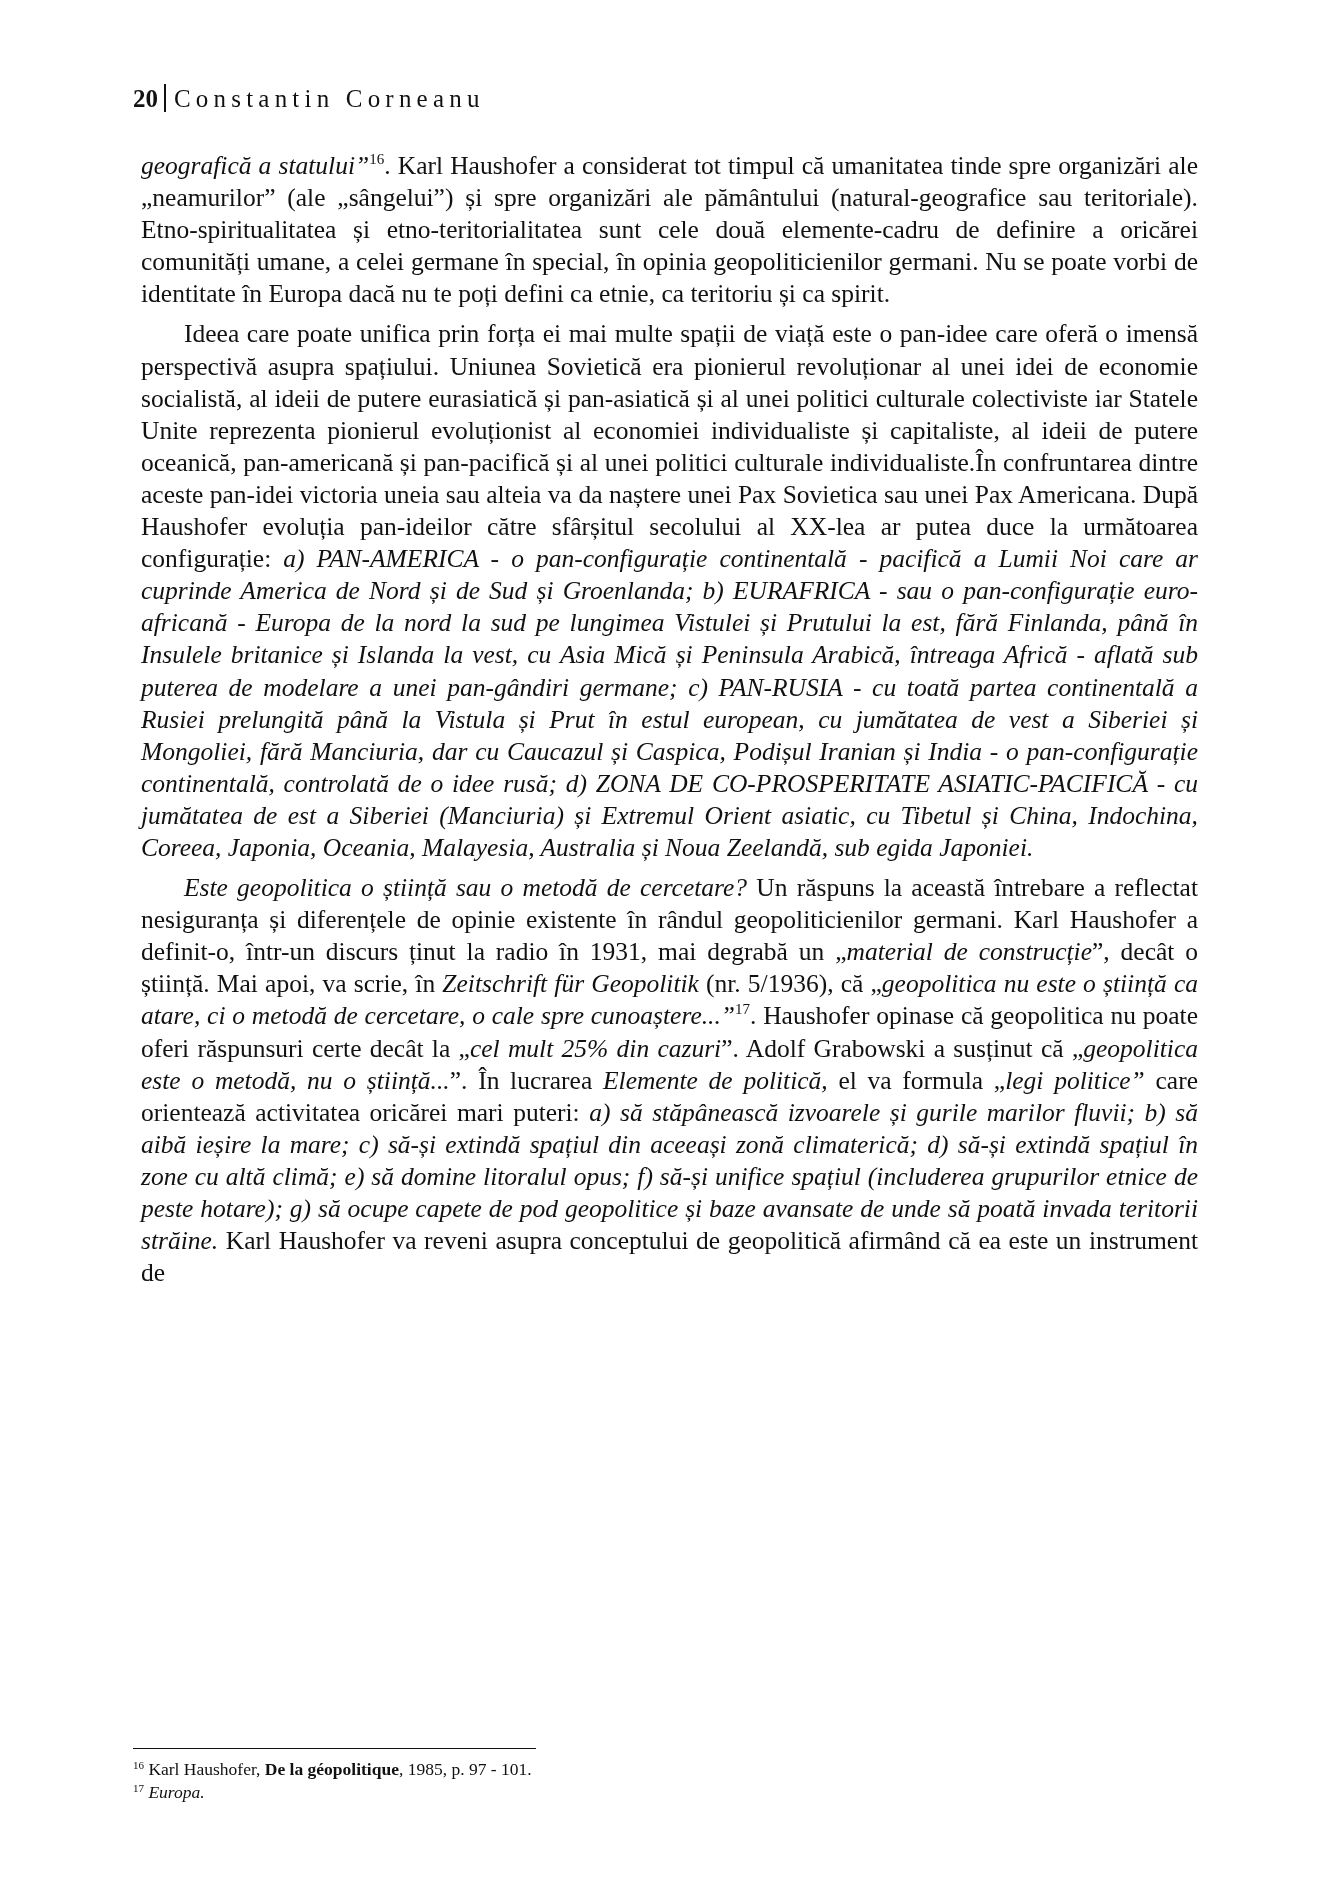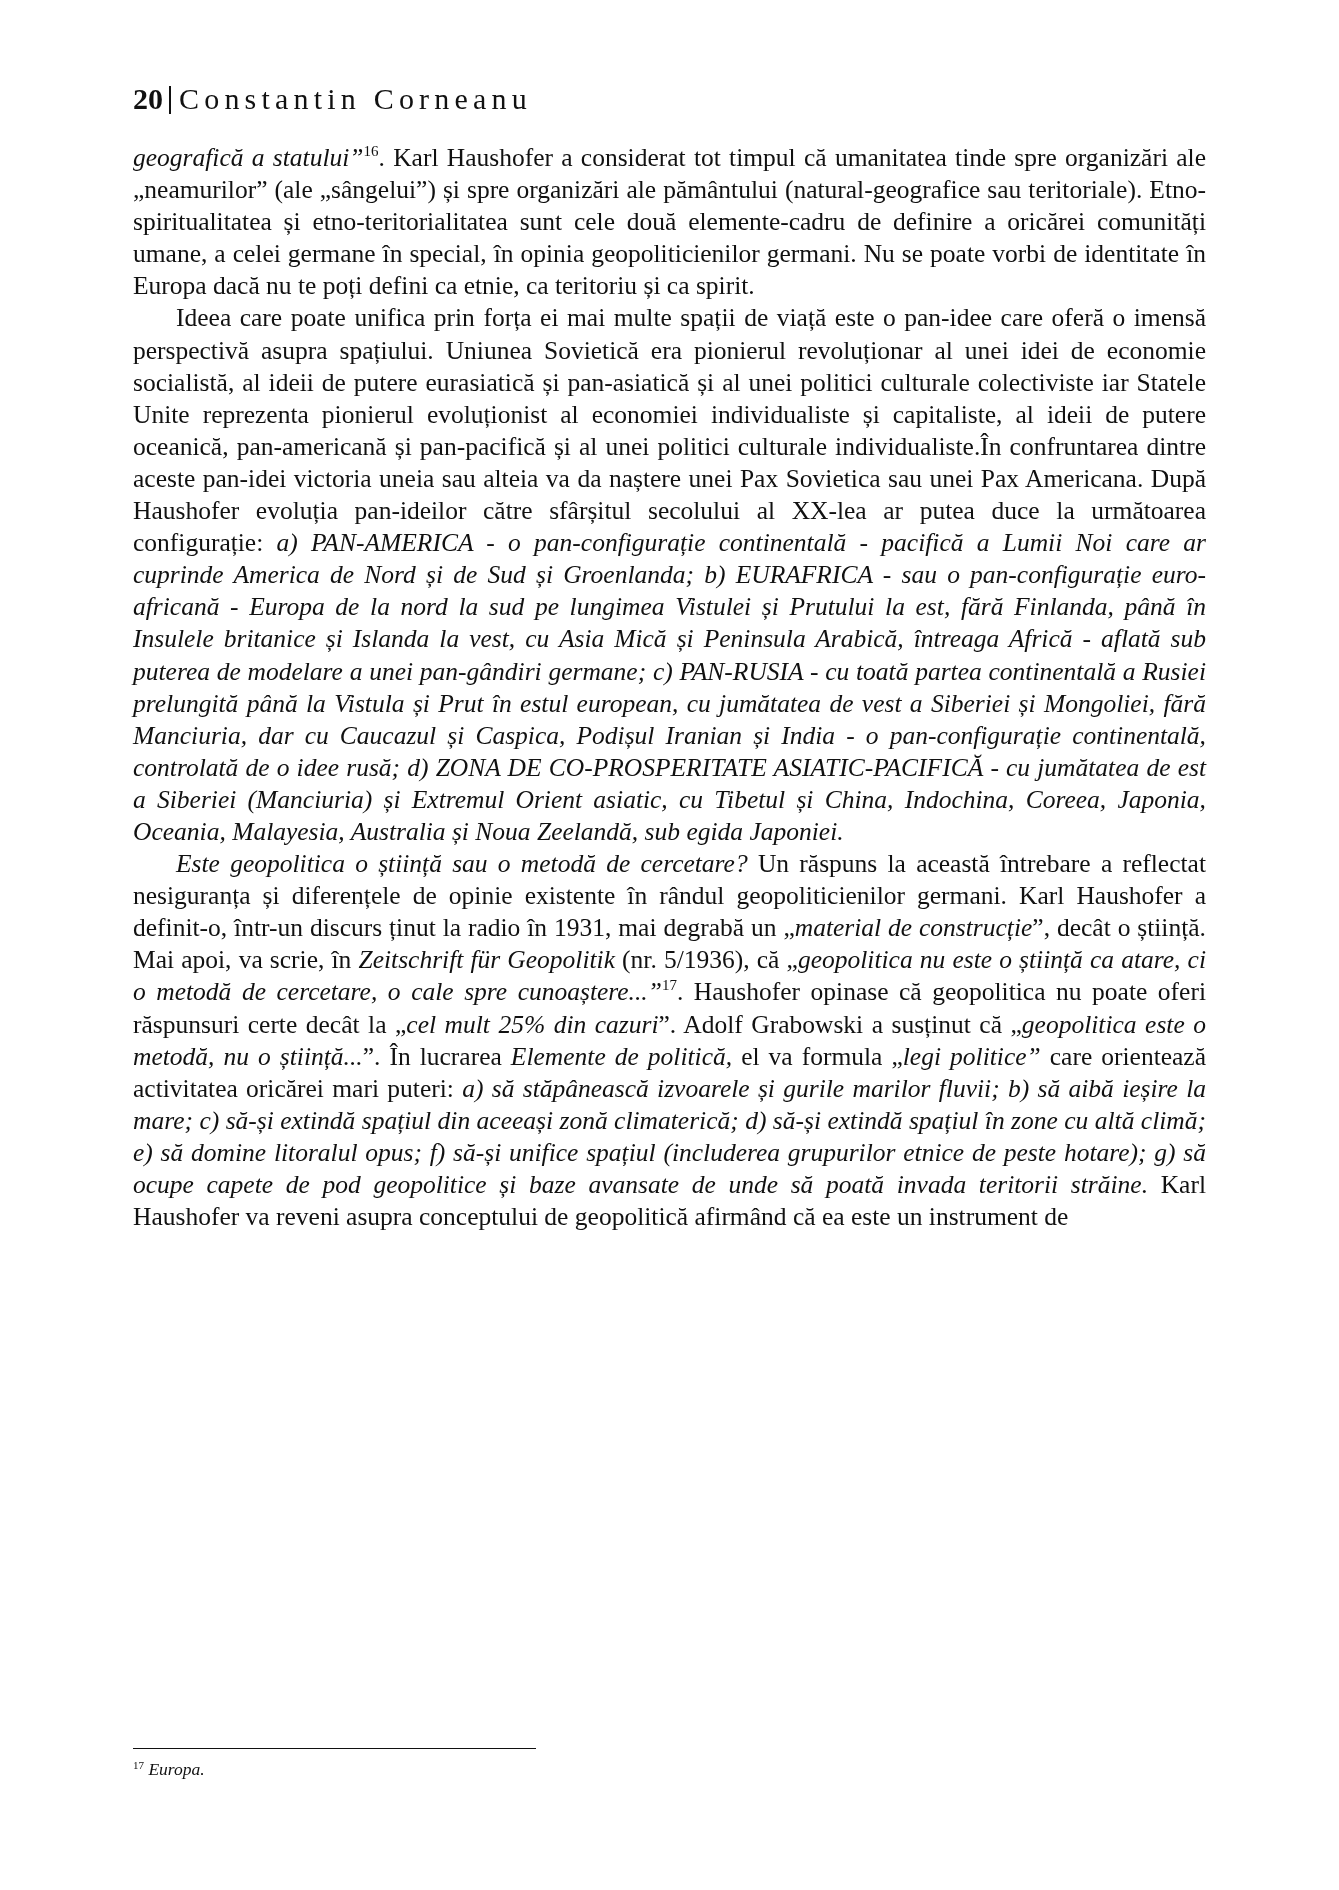--- a/index.html
+++ b/index.html
@@ -3,30 +3,30 @@
 <meta charset="utf-8">
 <style>
   html, body { margin: 0; padding: 0; background: #ffffff; }
   body {
     width: 1339px; height: 1890px; position: relative; overflow: hidden;
     font-family: "Liberation Serif", "DejaVu Serif", serif;
     color: #111111;
   }
   .header {
     position: absolute; left: 133px; top: 84px;
-    font-size: 30px; line-height: 30px; white-space: nowrap;
+    font-size: 25px; line-height: 30px; white-space: nowrap;
   }
   .header .pnum { font-weight: bold; }
   .header .sep { display: inline-block; width: 2px; height: 28px; background: #111; vertical-align: -5px; margin: 0 8px 0 6px; }
   .header .author { letter-spacing: 5.2px; }
   .body {
     position: absolute; left: 133px; top: 142px; width: 1073px;
     font-size: 25.5px; line-height: 32.1px; text-align: justify;
   }
-  .body p { margin: 0; }
+  .body p { margin: 8px; }
   .body p.indent { text-indent: 43px; }
   sup { font-size: 15px; line-height: 0; vertical-align: 10px; }
   .fn-rule { position: absolute; left: 133px; top: 1748px; width: 403px; height: 1px; background: #111; }
   .footnotes {
     position: absolute; left: 133px; top: 1758px; width: 1073px;
     font-size: 17.5px; line-height: 23px;
   }
   .footnotes div { margin: 0; }
   .footnotes sup { font-size: 11px; vertical-align: 6px; }
   i { font-style: italic; }
@@ -43,14 +43,15 @@
   <p><i>geografică a statului”</i><sup>16</sup><span>. Karl Haushofer a considerat tot timpul că umanitatea tinde spre organizări ale „neamurilor” (ale „sângelui”) și spre organizări ale pământului (natural-geografice sau teritoriale). Etno-spiritualitatea și etno-teritorialitatea sunt cele două elemente-cadru de definire a oricărei comunități umane, a celei germane în special, în opinia geopoliticienilor germani. Nu se poate vorbi de identitate în Europa dacă nu te poți defini ca etnie, ca teritoriu și ca spirit.</span></p>
 
   <p class="indent"><span>Ideea care poate unifica prin forța ei mai multe spații de viață este o pan-idee care oferă o imensă perspectivă asupra spațiului. Uniunea Sovietică era pionierul revoluționar al unei idei de economie socialistă, al ideii de putere eurasiatică și pan-asiatică și al unei politici culturale colectiviste iar Statele Unite reprezenta pionierul evoluționist al economiei individualiste și capitaliste, al ideii de putere oceanică, pan-americană și pan-pacifică și al unei politici culturale individualiste.În confruntarea dintre aceste pan-idei victoria uneia sau alteia va da naștere unei Pax Sovietica sau unei Pax Americana. După Haushofer evoluția pan-ideilor către sfârșitul secolului al XX-lea ar putea duce la următoarea configurație: </span><i>a) PAN-AMERICA - o pan-configurație continentală - pacifică a Lumii Noi care ar cuprinde America de Nord și de Sud și Groenlanda; b) EURAFRICA - sau o pan-configurație euro-africană - Europa de la nord la sud pe lungimea Vistulei și Prutului la est, fără Finlanda, până în Insulele britanice și Islanda la vest, cu Asia Mică și Peninsula Arabică, întreaga Africă - aflată sub puterea de modelare a unei pan-gândiri germane; c) PAN-RUSIA - cu toată partea continentală a Rusiei prelungită până la Vistula și Prut în estul european, cu jumătatea de vest a Siberiei și Mongoliei, fără Manciuria, dar cu Caucazul și Caspica, Podișul Iranian și India - o pan-configurație continentală, controlată de o idee rusă; d) ZONA DE CO-PROSPERITATE ASIATIC-PACIFICĂ - cu jumătatea de est a Siberiei (Manciuria) și Extremul Orient asiatic, cu Tibetul și China, Indochina, Coreea, Japonia, Oceania, Malayesia, Australia și Noua Zeelandă, sub egida Japoniei.</i></p>
 
   <p class="indent"><i>Este geopolitica o știință sau o metodă de cercetare?</i><span> Un răspuns la această întrebare a reflectat nesiguranța și diferențele de opinie existente în rândul geopoliticienilor germani. Karl Haushofer a definit-o, într-un discurs ținut la radio în 1931, mai degrabă un „</span><i>material de construcție</i><span>”, decât o știință. Mai apoi, va scrie, în </span><i>Zeitschrift für Geopolitik</i><span> (nr. 5/1936), că „</span><i>geopolitica nu este o știință ca atare, ci o metodă de cercetare, o cale spre cunoaștere...”</i><sup>17</sup><span>. Haushofer opinase că geopolitica nu poate oferi răspunsuri certe decât la „</span><i>cel mult 25% din cazuri</i><span>”. Adolf Grabowski a susținut că „</span><i>geopolitica este o metodă, nu o știință...</i><span>”. În lucrarea </span><i>Elemente de politică,</i><span> el va formula „</span><i>legi politice”</i><span> care orientează activitatea oricărei mari puteri: </span><i>a) să stăpânească izvoarele și gurile marilor fluvii; b) să aibă ieșire la mare; c) să-și extindă spațiul din aceeași zonă climaterică; d) să-și extindă spațiul în zone cu altă climă; e) să domine litoralul opus; f) să-și unifice spațiul (includerea grupurilor etnice de peste hotare); g) să ocupe capete de pod geopolitice și baze avansate de unde să poată invada teritorii străine.</i><span> Karl Haushofer va reveni asupra conceptului de geopolitică afirmând că ea este un instrument de</span></p>
 </div>
 
 <div class="fn-rule"></div>
 
 <div class="footnotes">
+  <div><sup>16</sup> <span>Karl Haushofer, </span><b>De la géopolitique</b><span>, 1985, p. 97 - 101.</span></div>
   <div><sup>17</sup> <i>Europa.</i></div>
 </div>
 
 </body></html>

